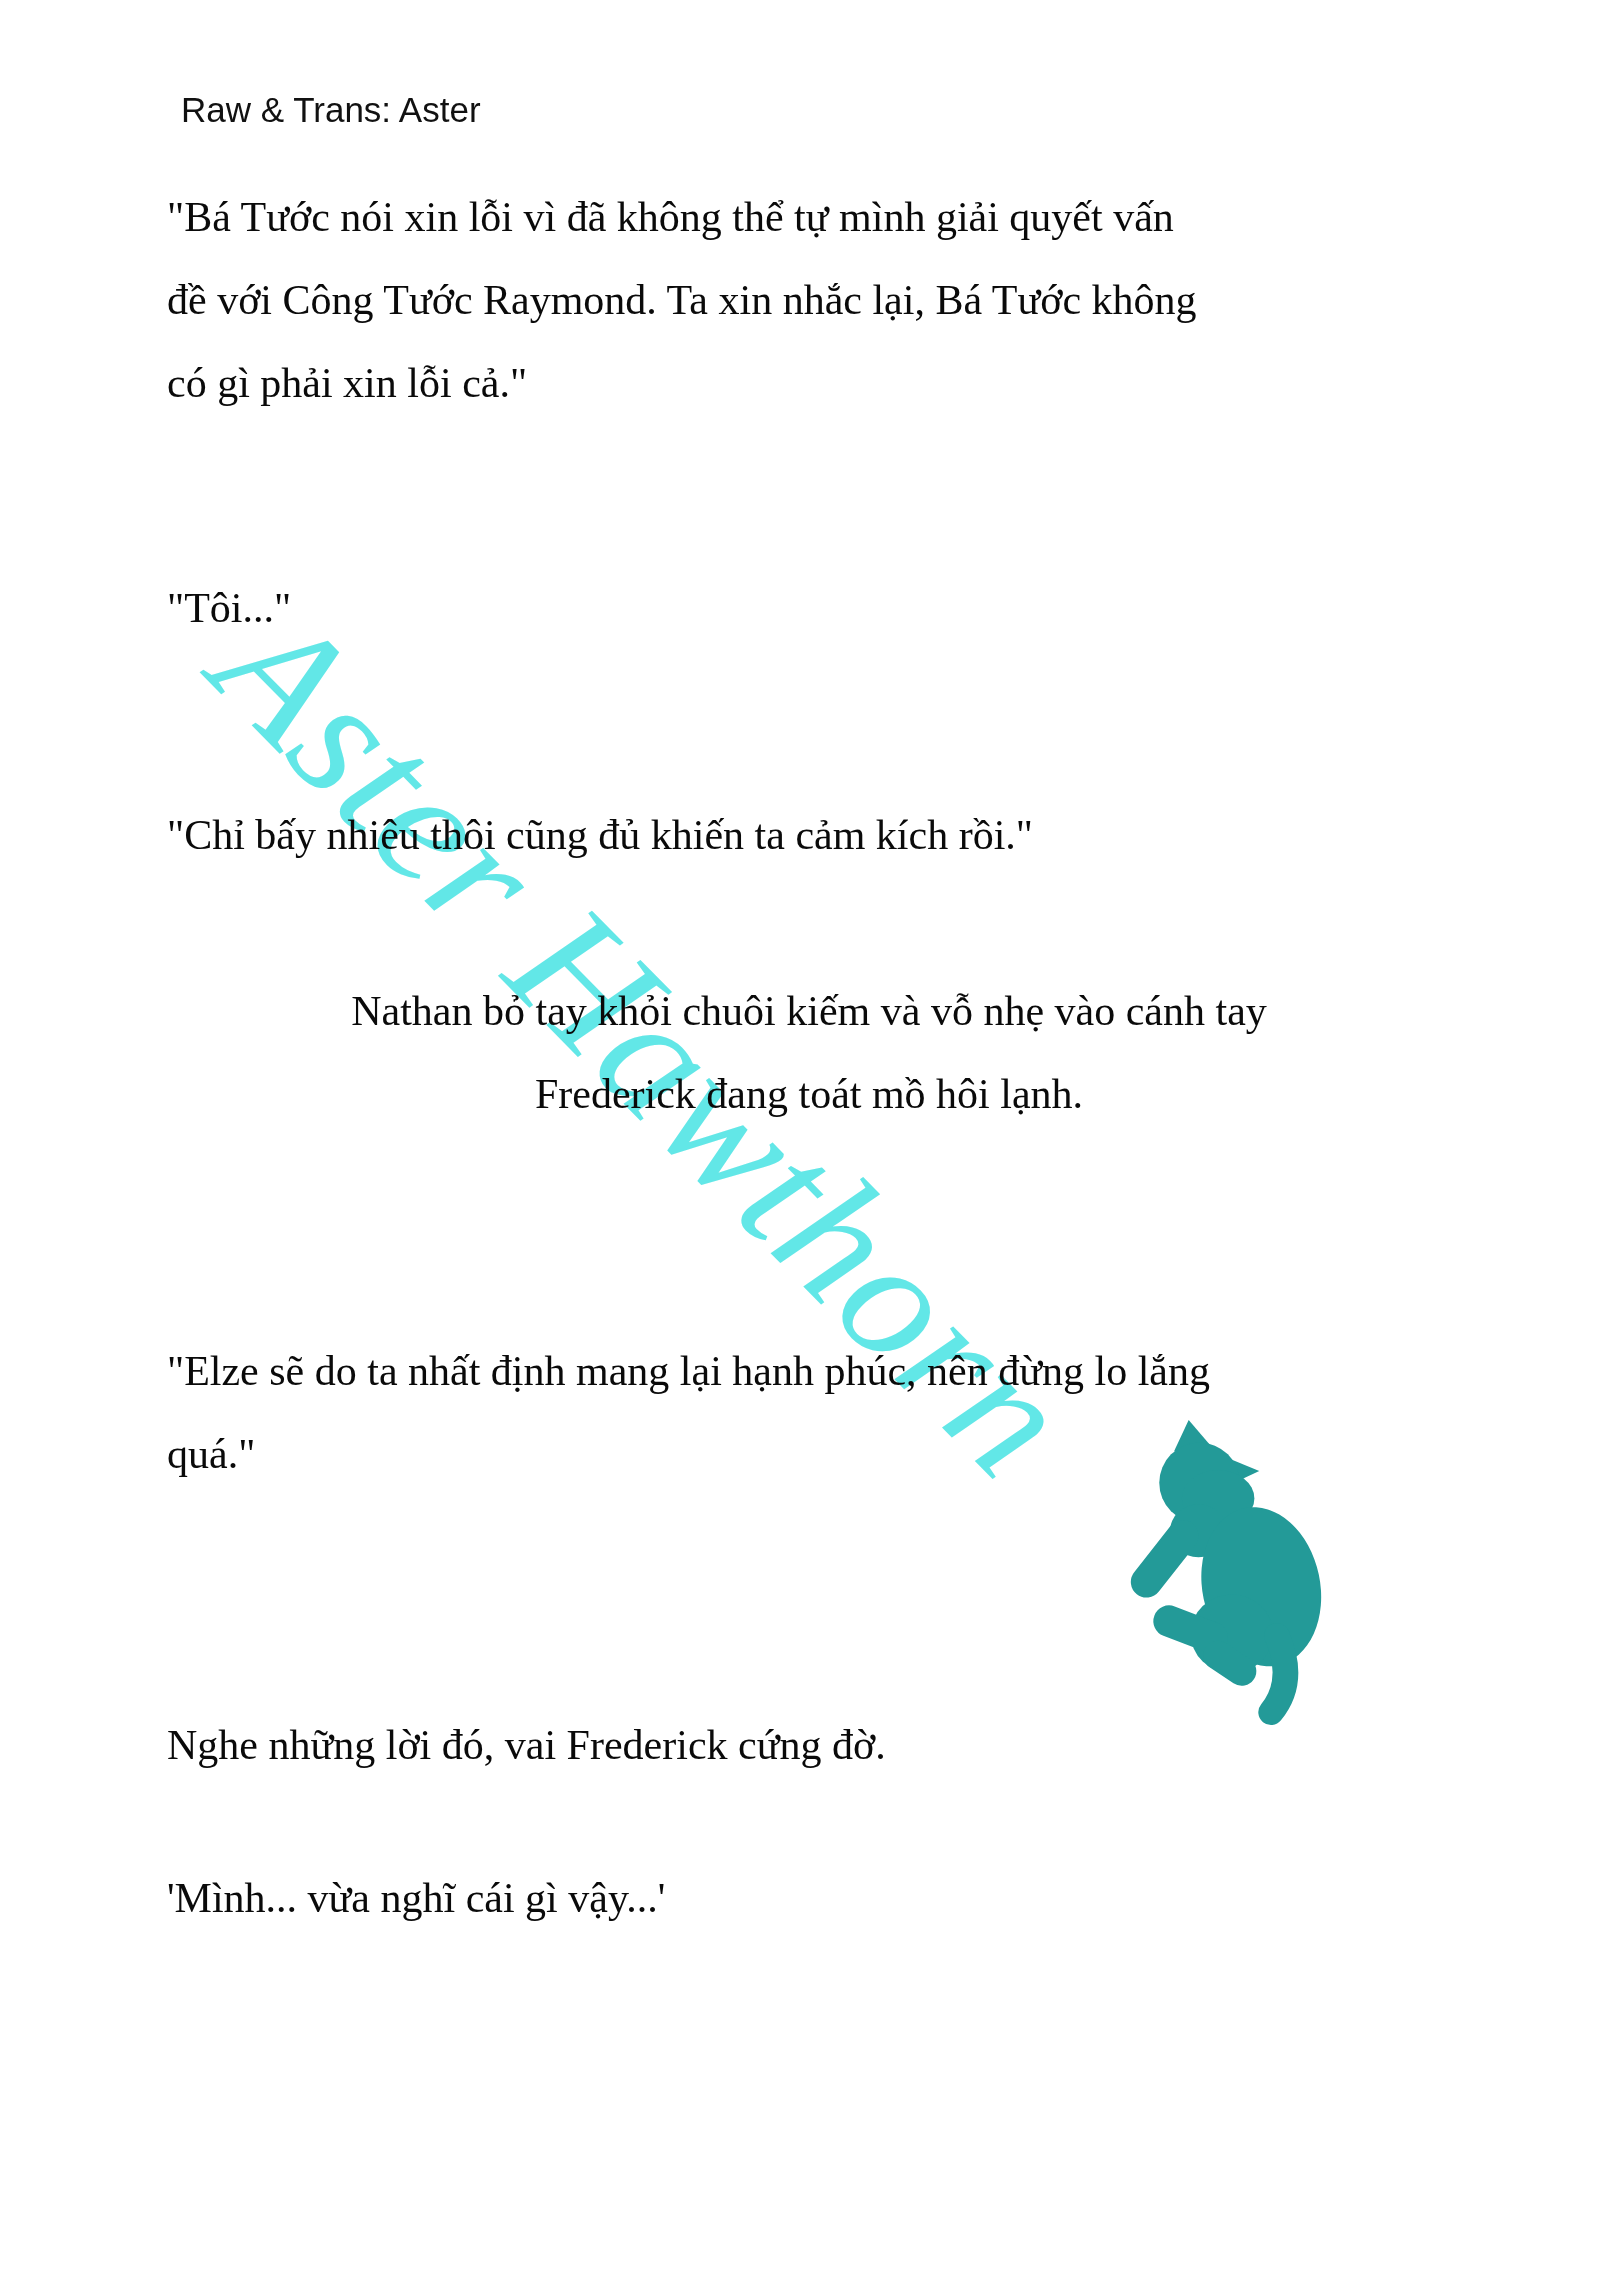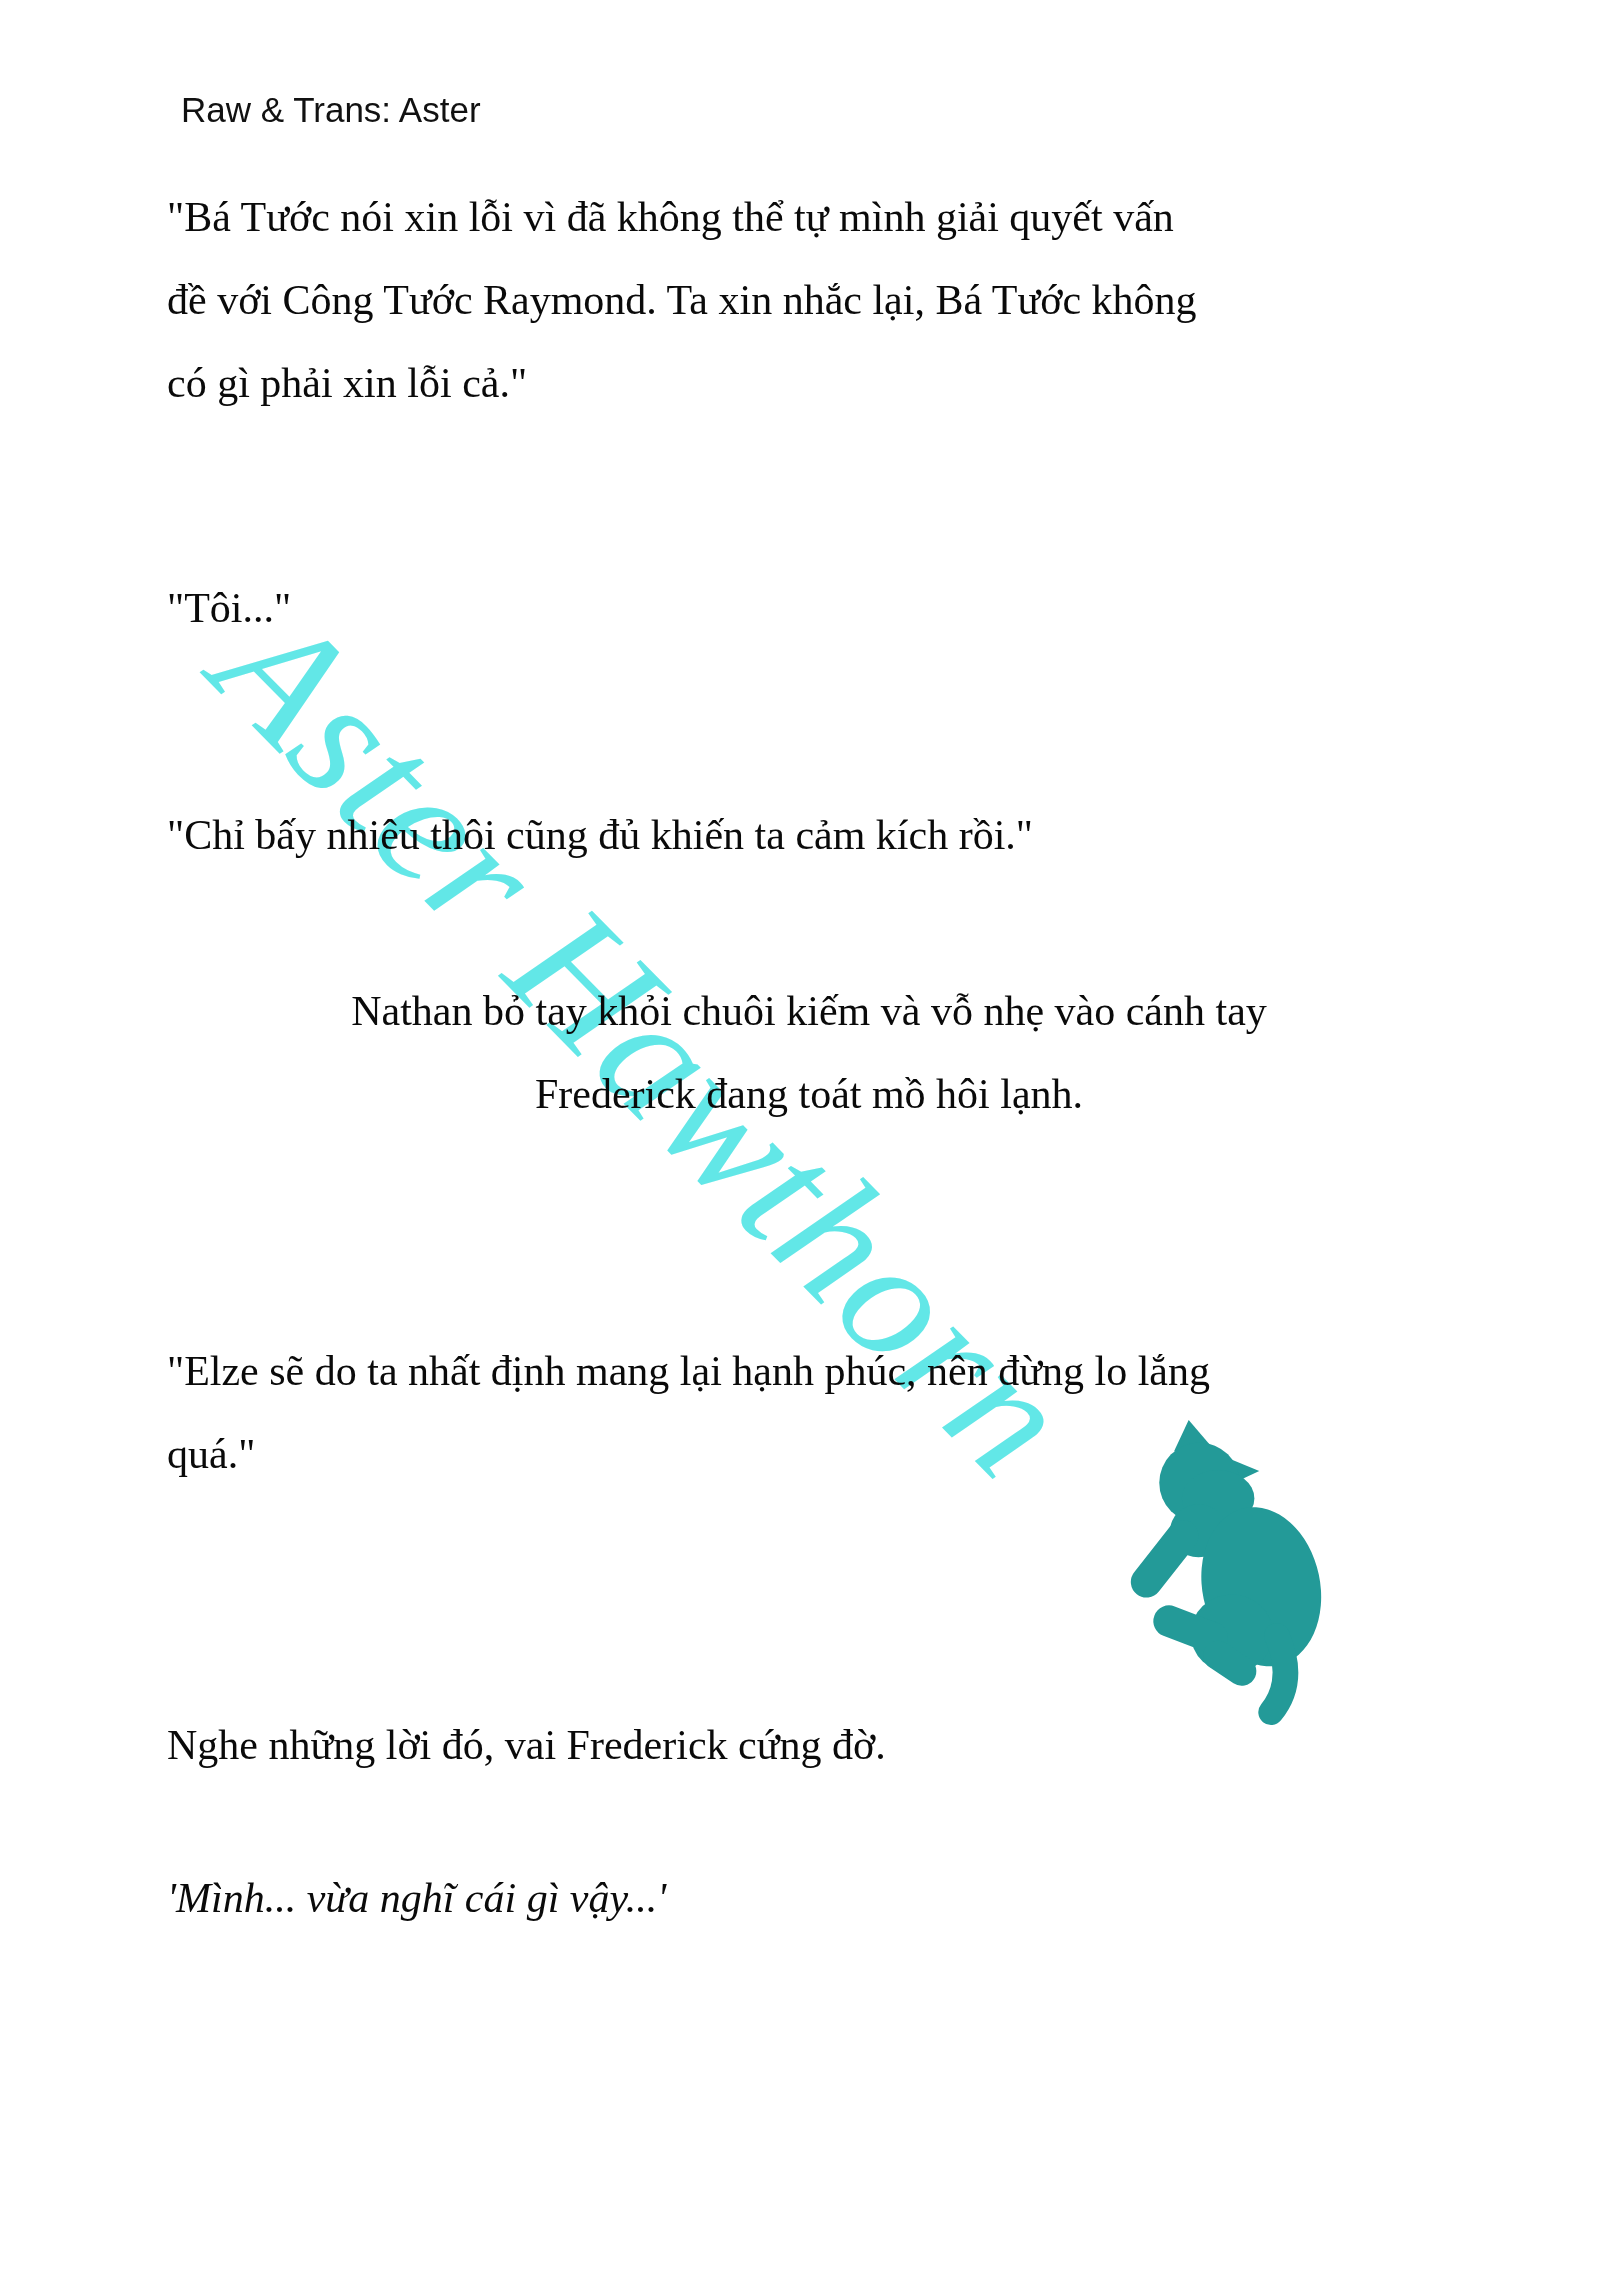--- a/index.html
+++ b/index.html
@@ -50,21 +50,21 @@
     color: #0a0a0a;
     white-space: pre-line;
     z-index: 2;
   }
   .p1 { top: 176px; }
   .p2 { top: 567px; }
   .p3 { top: 794px; }
   .p4 { top: 970px; text-align: center; }
   .p5 { top: 1330px; }
   .p6 { top: 1704px; }
-  .p7 { top: 1857px; font-style: italic; }
+  .p7 { top: 1857px; }
   .cat {
     position: absolute;
     left: 1122px;
     top: 1419px;
     width: 202px;
     height: 309px;
     color: #239a98;
     z-index: 2;
   }
   .cat svg { display: block; width: 100%; height: 100%; }

